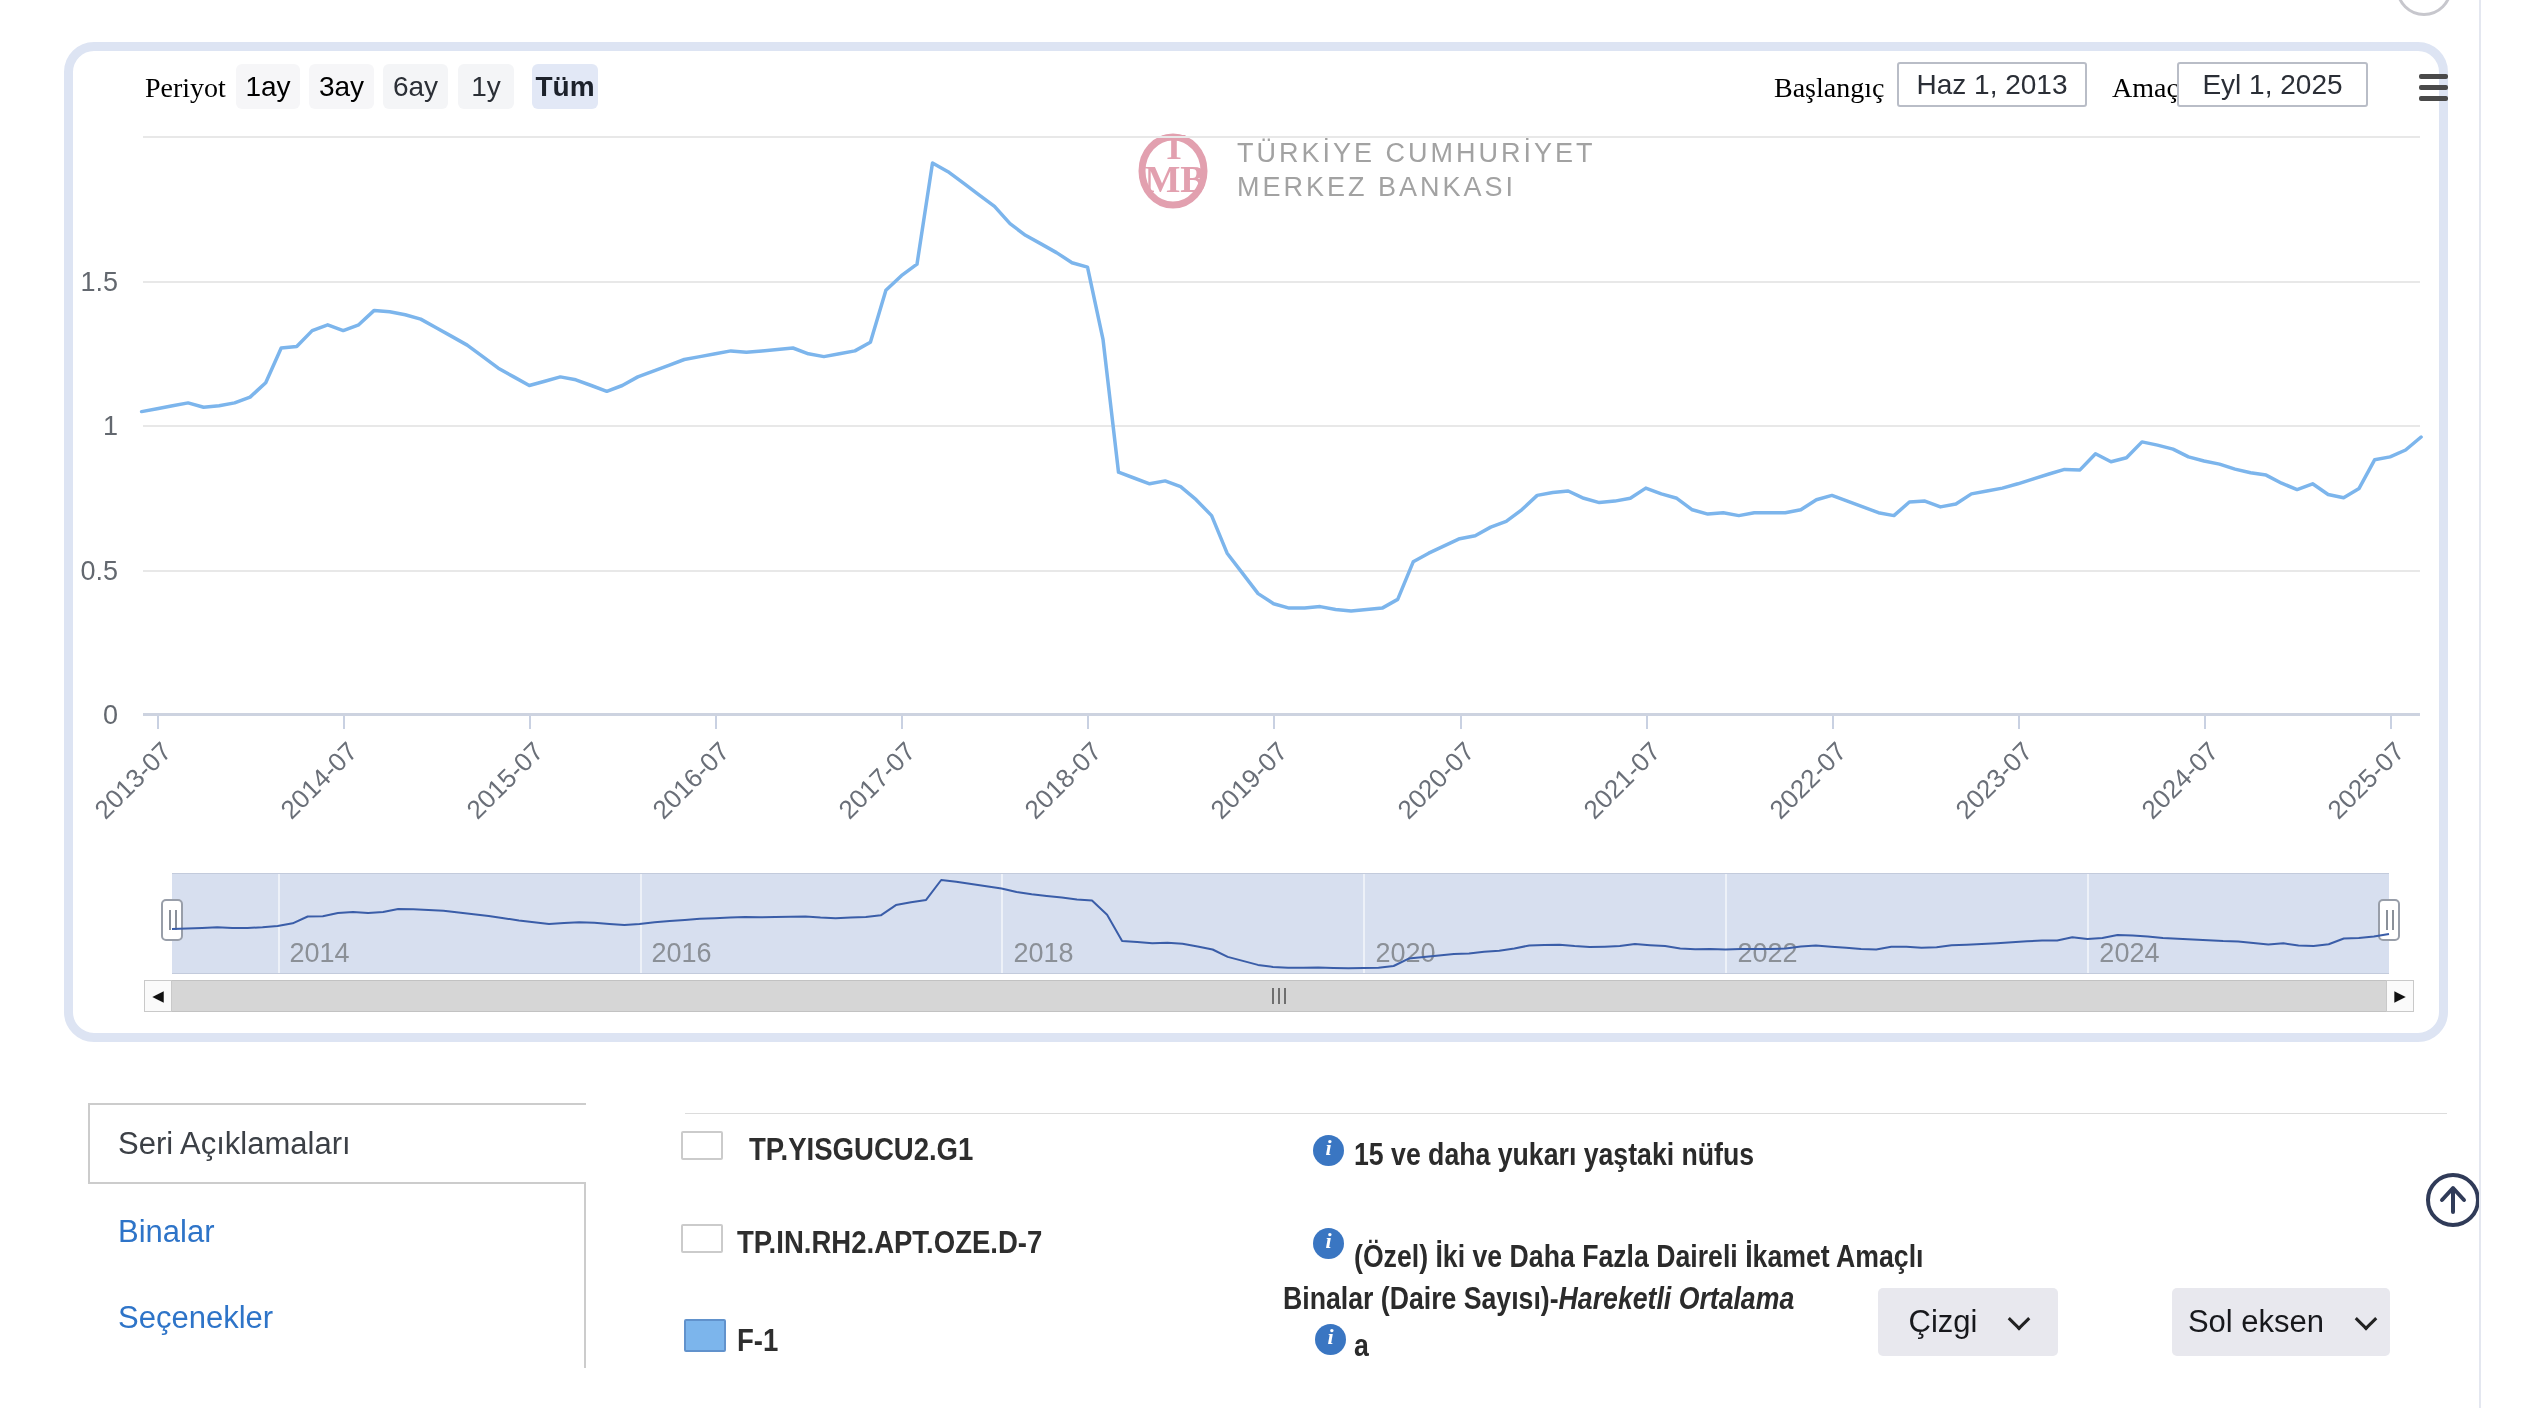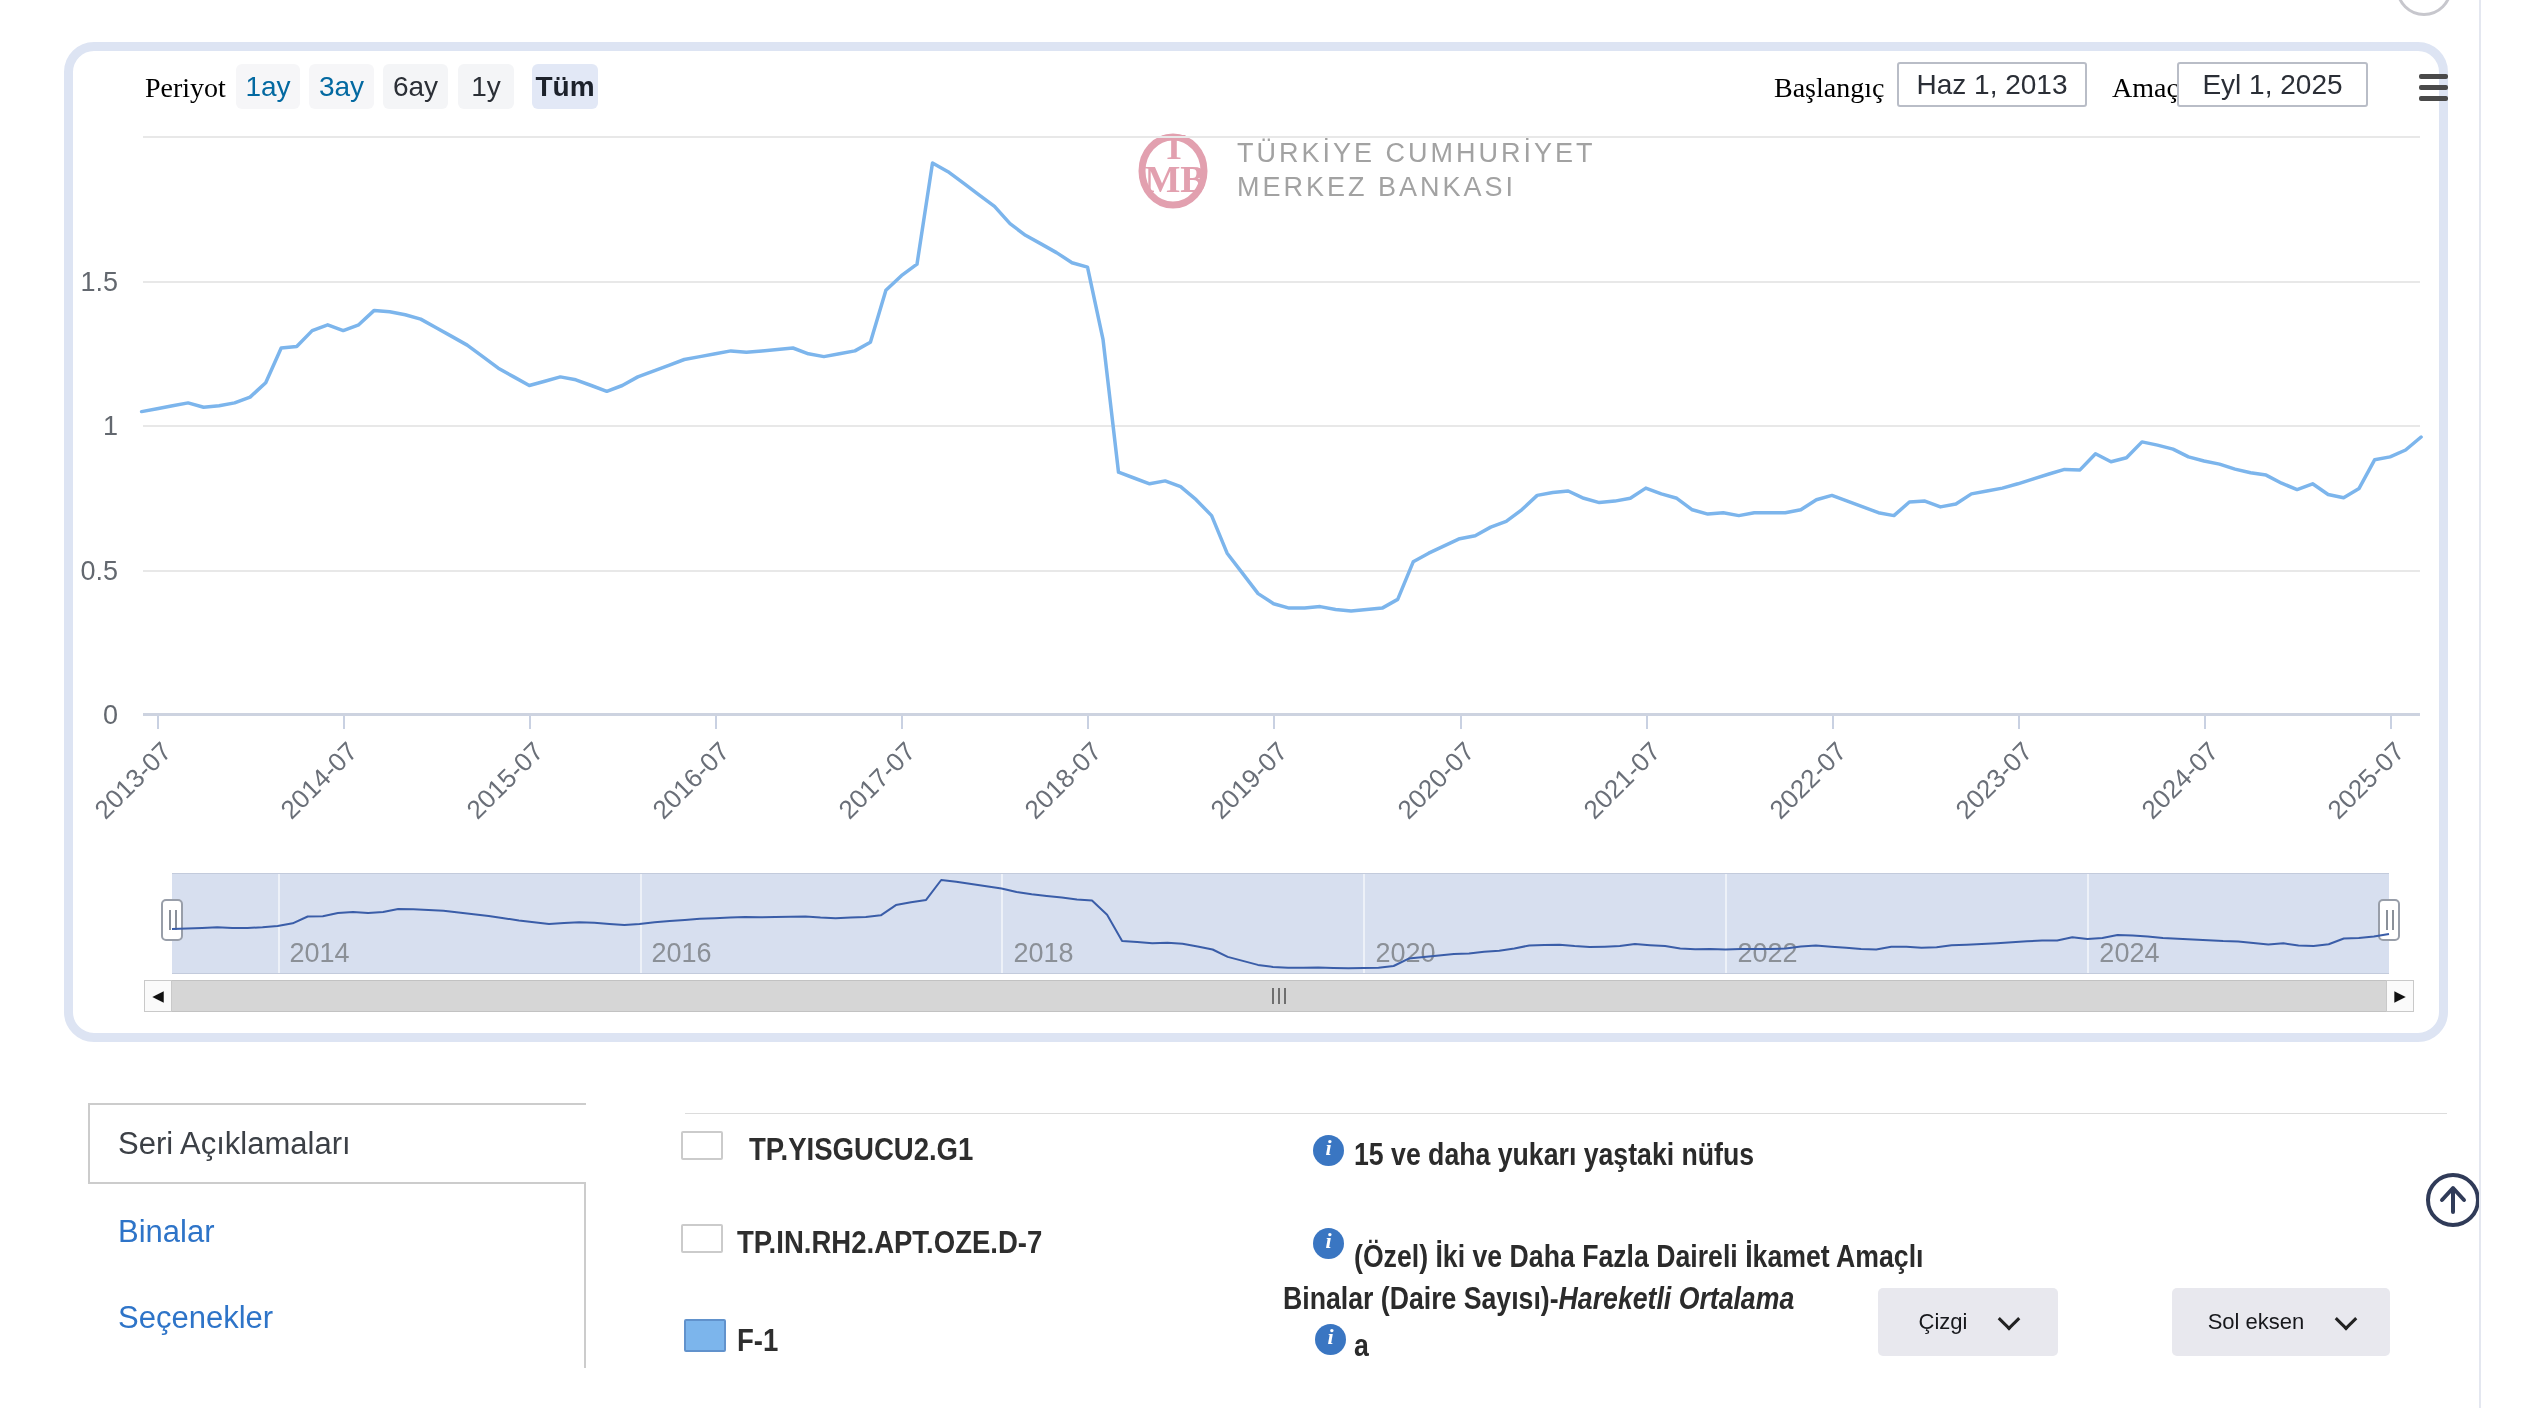--- a/index.html
+++ b/index.html
@@ -5,21 +5,21 @@
   html,body{margin:0;padding:0;background:#fff;width:2522px;height:1408px;overflow:hidden;
     font-family:"Liberation Sans",sans-serif;-webkit-font-smoothing:antialiased;}
   .abs{position:absolute;}
   #card{position:absolute;left:64px;top:42px;width:2384px;height:1000px;box-sizing:border-box;
     border:9px solid #dde4f3;border-radius:30px;background:#fff;}
   
   .tlabel{position:absolute;font-size:28px;color:#000000;font-family:Liberation Serif, serif;}
   .pbtn{position:absolute;height:45px;box-sizing:border-box;border-radius:6px;font-size:28px;
     display:flex;align-items:center;justify-content:center;cursor:pointer;}
   .pbtn.normal{background:#f4f5f7;color:#2b2f36;}
-  .pbtn.disabled{background:#f6f6f8;color:#0369a1;text-align:right;}
+  .pbtn.disabled{background:#f6f6f8;color:#000000;text-align:right;}
   .pbtn.selected{background:#e2e8f6;color:#1c212b;font-weight:700;}
   .dateinput{position:absolute;height:45px;box-sizing:border-box;border:2px solid #b9bdc7;border-radius:3px;
     background:#fff;font-size:28px;color:#2a2e36;text-align:center;font-family:"Liberation Sans",sans-serif;padding:0;}
   #hamburger{position:absolute;left:2419px;top:74px;width:29px;height:27px;cursor:pointer;}
   #hamburger div{height:5px;background:#4a4a4a;border-radius:2px;margin-bottom:6px;}
   
   .ygrid{position:absolute;left:143px;width:2277px;height:2px;background:#e8e8e8;}
   .yaxisline{position:absolute;left:143px;width:2277px;height:3px;background:#cdd3e0;}
   .ylab{position:absolute;left:30px;width:88px;text-align:right;font-size:27px;color:#63686f;}
   .xtick{position:absolute;width:2px;height:13px;top:716px;background:#c9d1e2;}
@@ -49,21 +49,21 @@
   .tab-link{color:#2e74c8;cursor:pointer;}
   .vdiv{position:absolute;background:#cccccc;}
   .cbx{position:absolute;width:42px;height:29px;background:#fff;border:2px solid #cbcbcb;border-radius:2px;
     box-sizing:border-box;cursor:pointer;}
   .cnd{display:inline-block;transform:scaleX(0.86);transform-origin:0 50%;font-weight:700;white-space:nowrap;}
   .code{position:absolute;font-size:32px;color:#2e2e2e;}
   .itext{position:absolute;font-size:31px;color:#2b2b2b;}
   .iico{position:absolute;width:31px;height:31px;border-radius:50%;background:#3a76c2;color:#fff;
     text-align:center;line-height:31px;font:italic 700 22px "Liberation Serif",serif;}
   .dd{position:absolute;height:68px;background:#e8e8ee;border-radius:5px;display:flex;align-items:center;
-    justify-content:center;font-size:22px;color:#17181c;cursor:pointer;box-sizing:border-box;}
+    justify-content:center;font-size:31px;color:#17181c;cursor:pointer;box-sizing:border-box;}
   .chev{display:inline-block;width:13px;height:13px;border-right:3px solid #222;border-bottom:3px solid #222;
     transform:rotate(45deg) translate(-2px,-2px);margin-left:34px;}
   #topbtn{position:absolute;left:2426px;top:1173px;width:54px;height:54px;border:4px solid #303b58;
     border-radius:50%;box-sizing:border-box;background:#fff;cursor:pointer;}
   #topcircle{position:absolute;left:2396px;top:-40px;width:56px;height:56px;border:3px solid #c7c7cd;
     border-radius:50%;box-sizing:border-box;}
   #pageedge{position:absolute;left:2479px;top:0;width:2px;height:1408px;background:#e4e7f0;}
   svg{position:absolute;left:0;top:0;pointer-events:none;}
 </style>
 </head>

